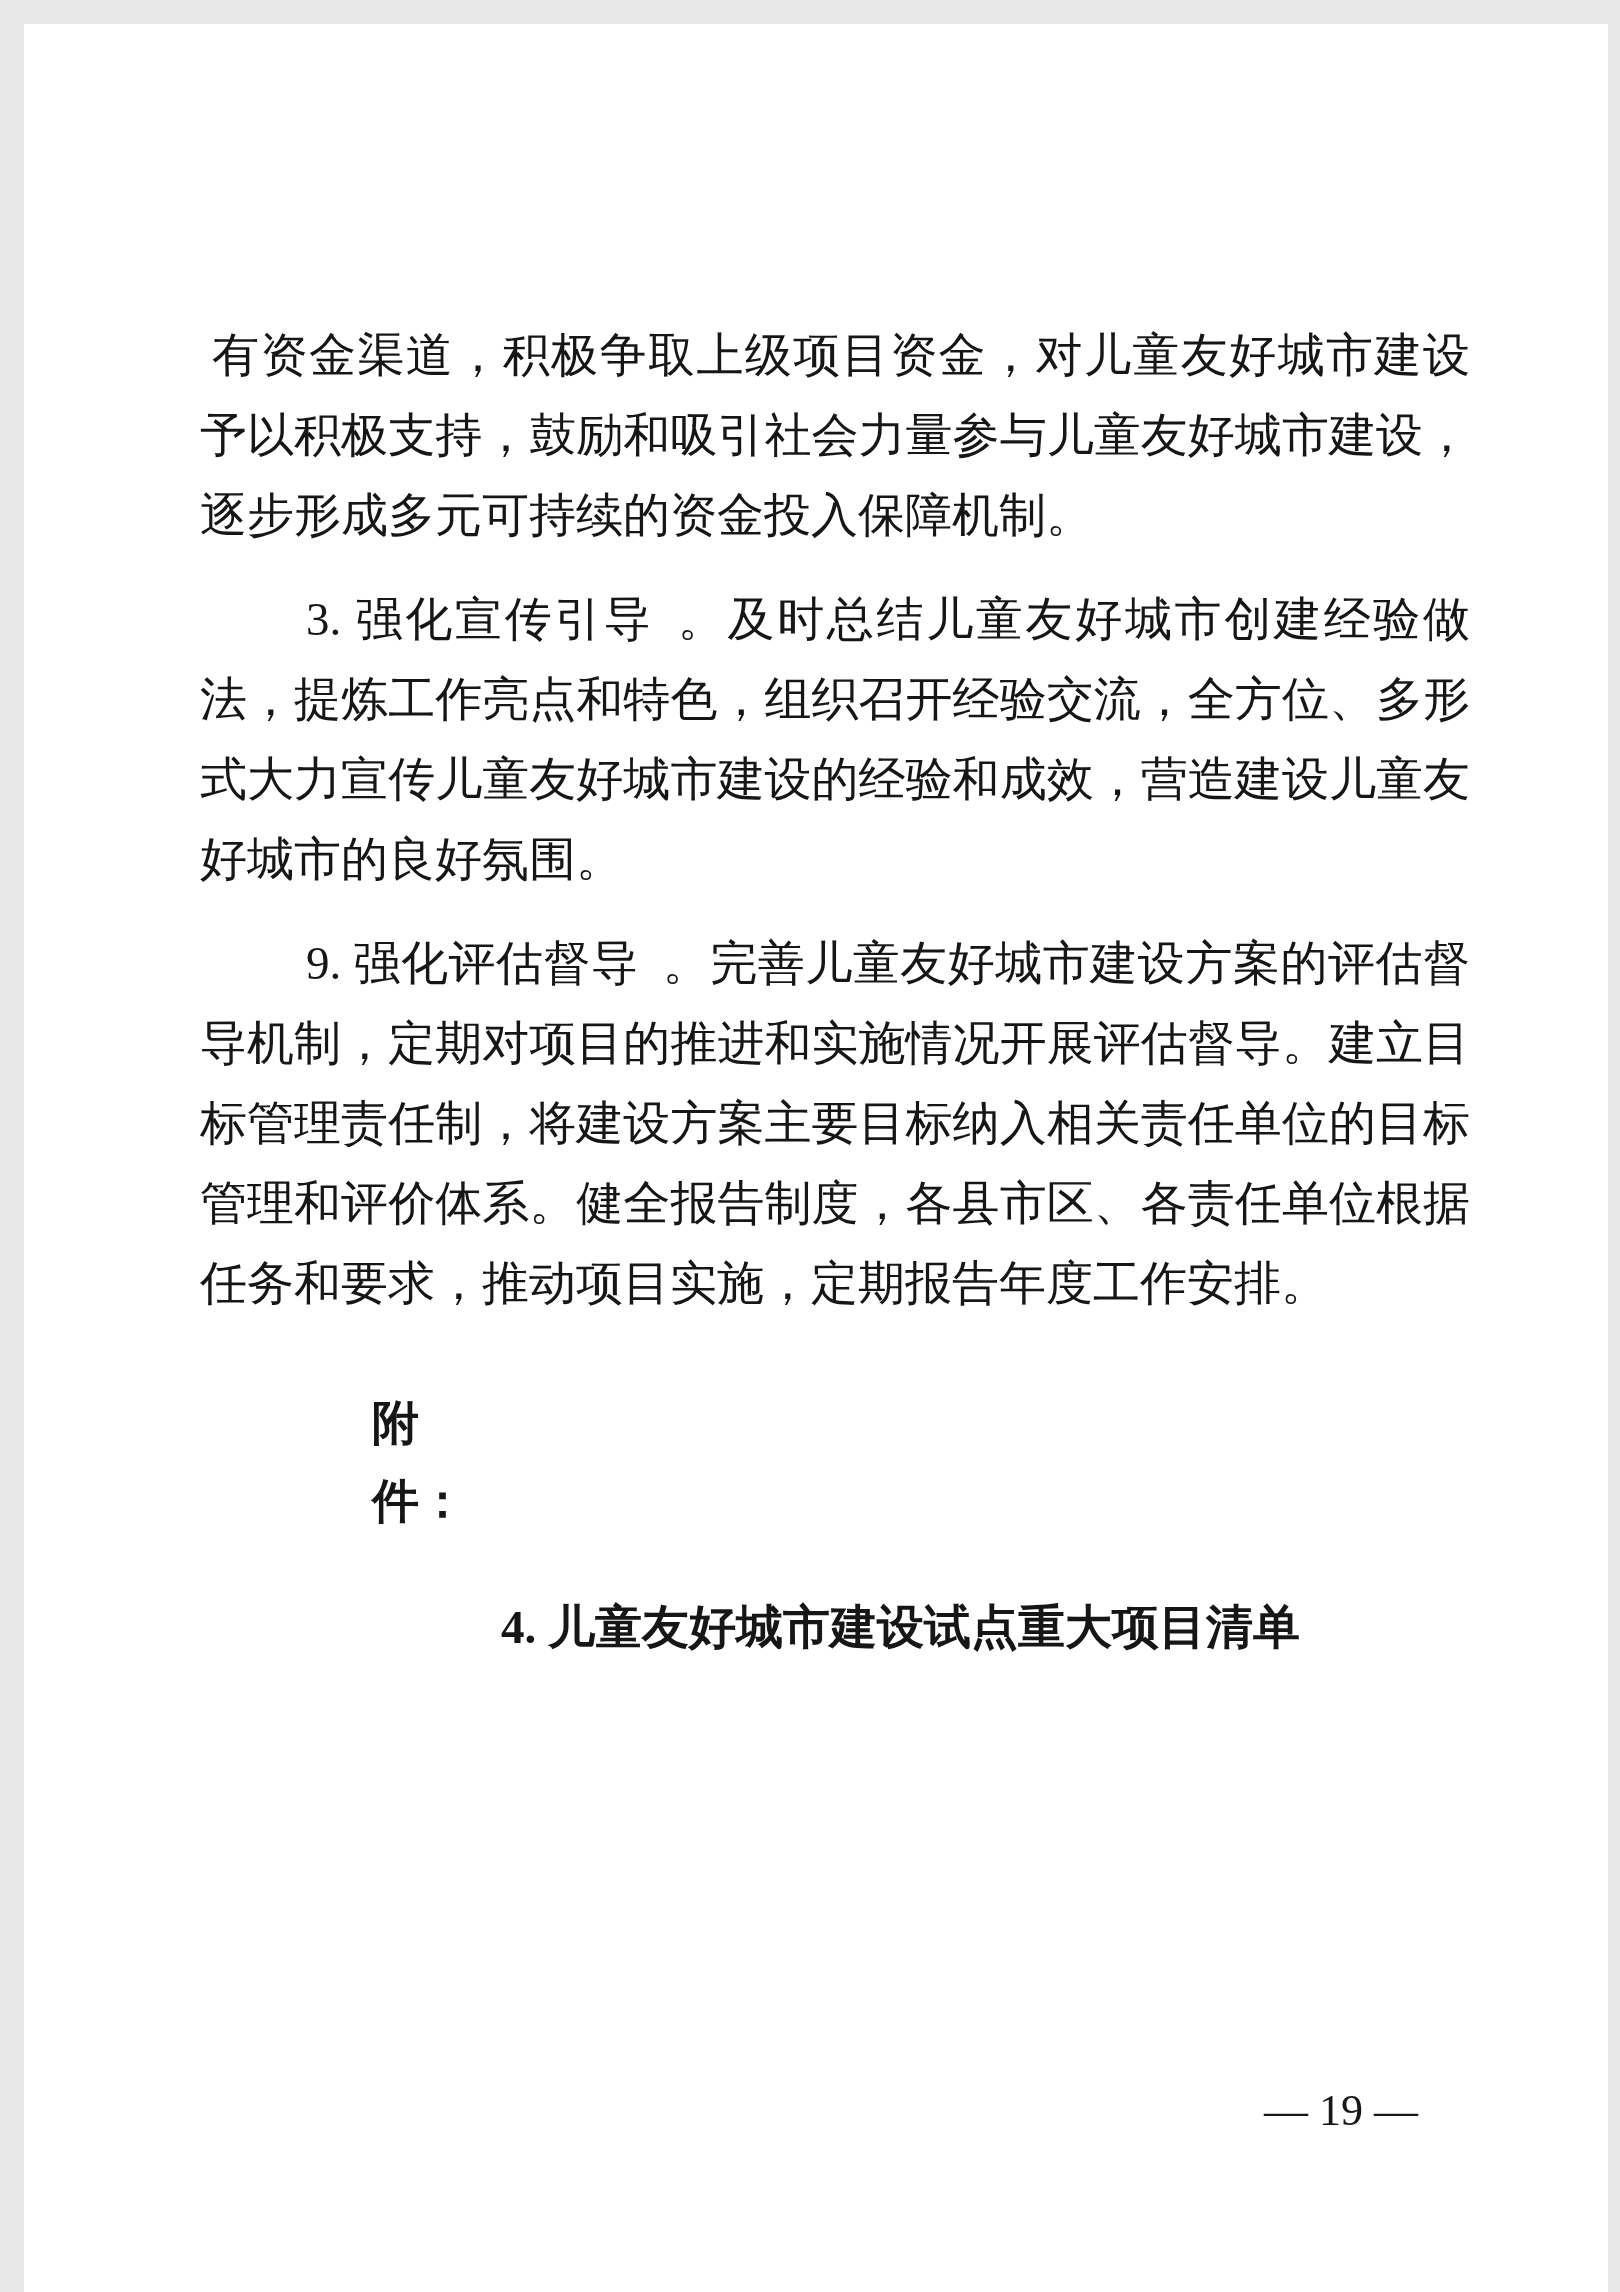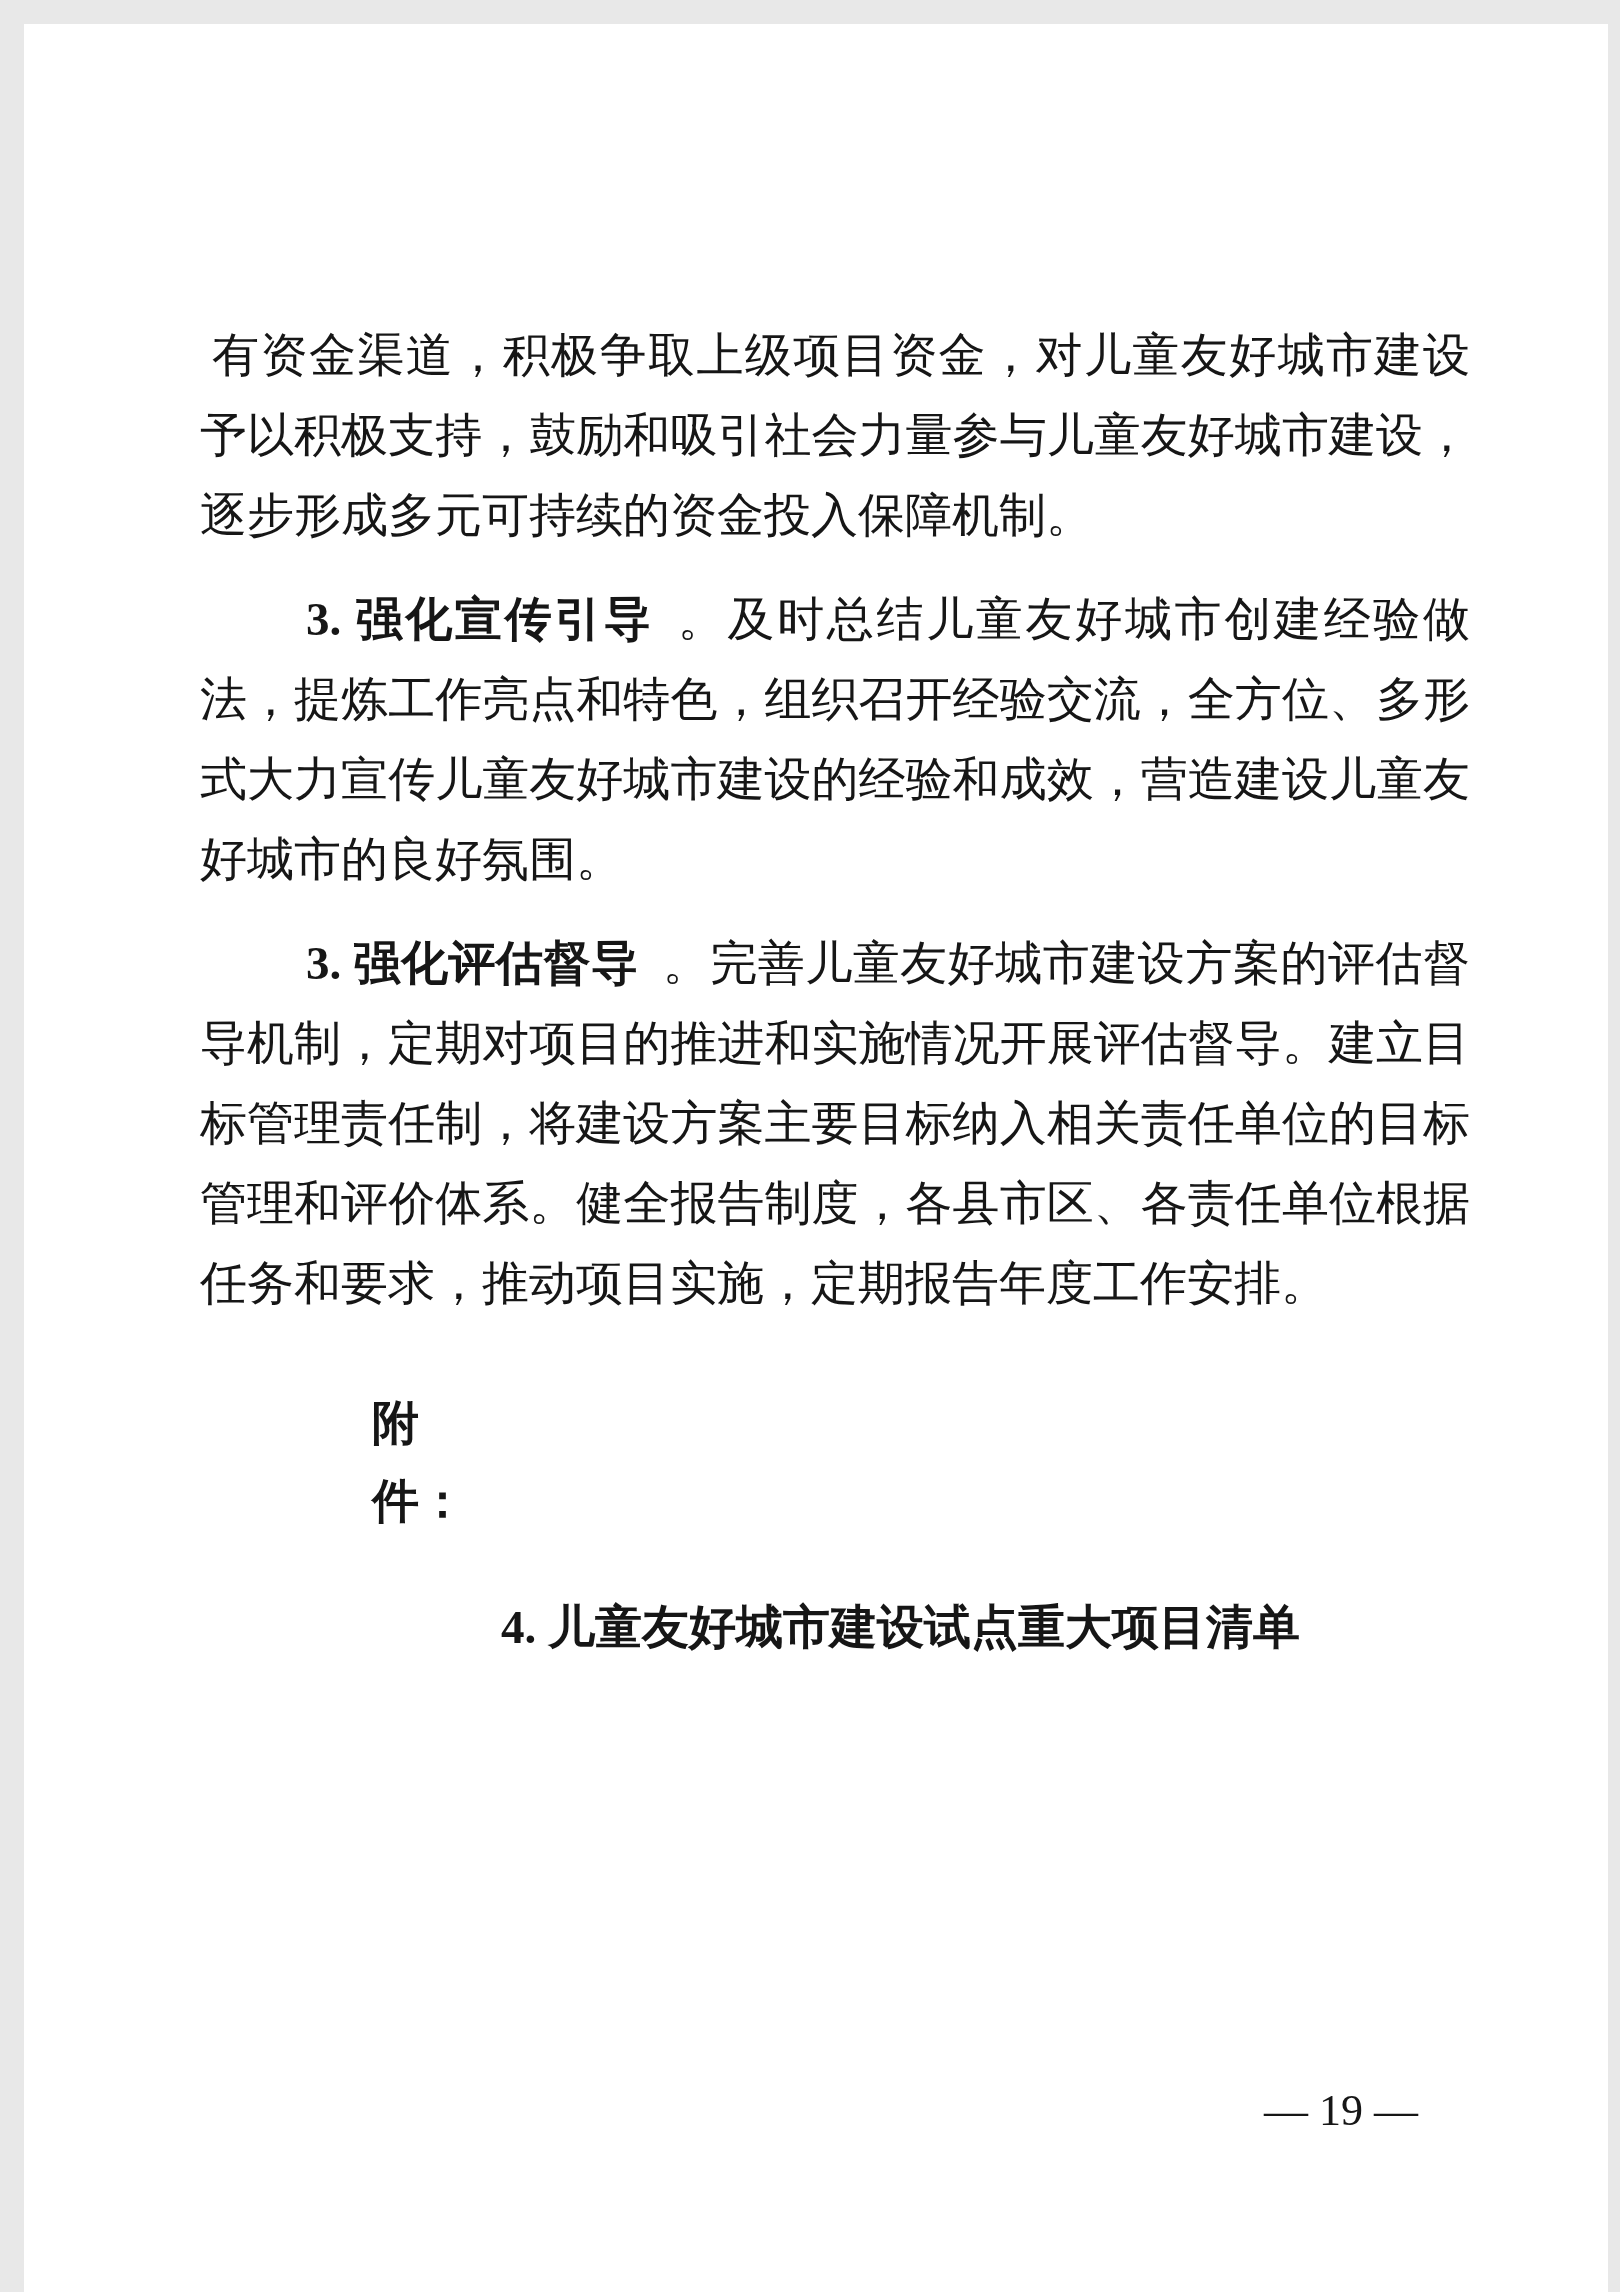--- a/index.html
+++ b/index.html
@@ -19,21 +19,21 @@
     left: 152px;
     top: 267px;
     width: 1318px;
     font-size: 47px;
     line-height: 80px;
     text-align: justify;
     letter-spacing: 0;
   }
   .body-text p { margin: 0; }
   .body-text p.indented { text-indent: 2em; }
-  .para-lead { font-weight: bold; }
+  .para-lead { font-weight: normal; }
   .attachments {
     position: absolute;
     left: 312px;
     top: 1324px;
     font-size: 47px;
     line-height: 78px;
   }
   .att-row { display: flex; font-weight: bold; }
   .att-label { flex: 0 0 129px; }
   .att-spacer { flex: 0 0 129px; }
@@ -48,21 +48,21 @@
   }
 </style>
 </head>
 <body>
 
 <div class="page">
 
   <div class="body-text">
     <p><span class="para-rest">有资金渠道，积极争取上级项目资金，对儿童友好城市建设予以积极支持，鼓励和吸引社会力量参与儿童友好城市建设，逐步形成多元可持续的资金投入保障机制。</span></p>
     <p class="indented"><span class="para-lead">3. 强化宣传引导</span><span class="para-rest">。及时总结儿童友好城市创建经验做法，提炼工作亮点和特色，组织召开经验交流，全方位、多形式大力宣传儿童友好城市建设的经验和成效，营造建设儿童友好城市的良好氛围。</span></p>
-    <p class="indented"><span class="para-lead">3. 强化评估督导</span><span class="para-rest">。完善儿童友好城市建设方案的评估督导机制，定期对项目的推进和实施情况开展评估督导。建立目标管理责任制，将建设方案主要目标纳入相关责任单位的目标管理和评价体系。健全报告制度，各县市区、各责任单位根据任务和要求，推动项目实施，定期报告年度工作安排。</span></p>
+    <p class="indented"><span class="para-lead">9. 强化评估督导</span><span class="para-rest">。完善儿童友好城市建设方案的评估督导机制，定期对项目的推进和实施情况开展评估督导。建立目标管理责任制，将建设方案主要目标纳入相关责任单位的目标管理和评价体系。健全报告制度，各县市区、各责任单位根据任务和要求，推动项目实施，定期报告年度工作安排。</span></p>
   </div>
 
   <div class="attachments">
     <div class="att-row">
       <span class="att-label">附件：</span>
     </div>
     <div class="att-row">
       <span class="att-spacer"></span>
       <span class="att-item">4. 儿童友好城市建设试点重大项目清单</span>
     </div>

